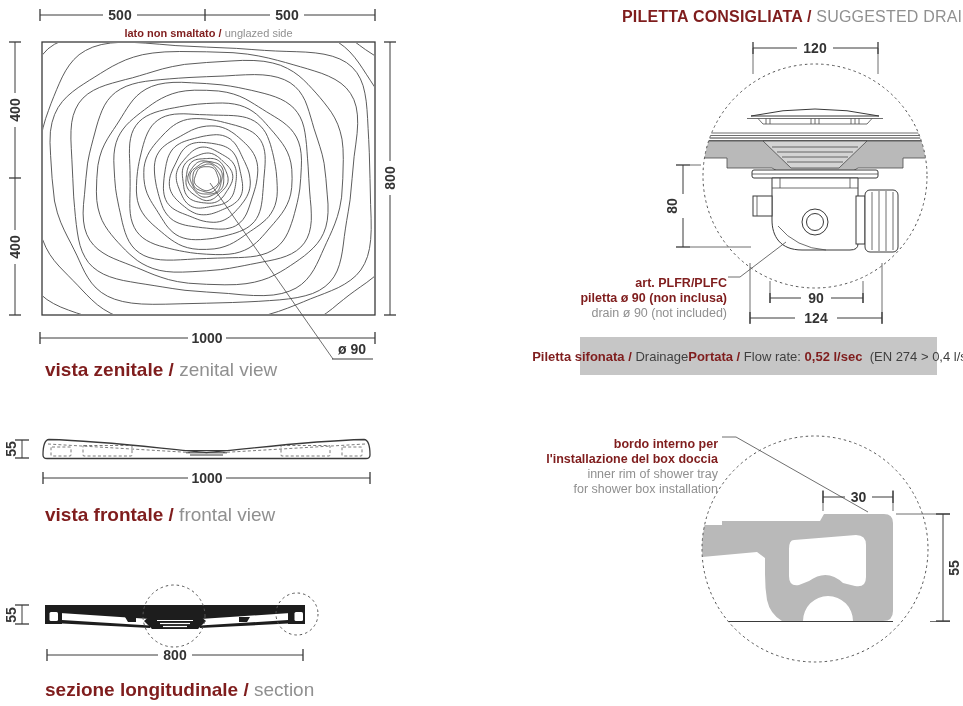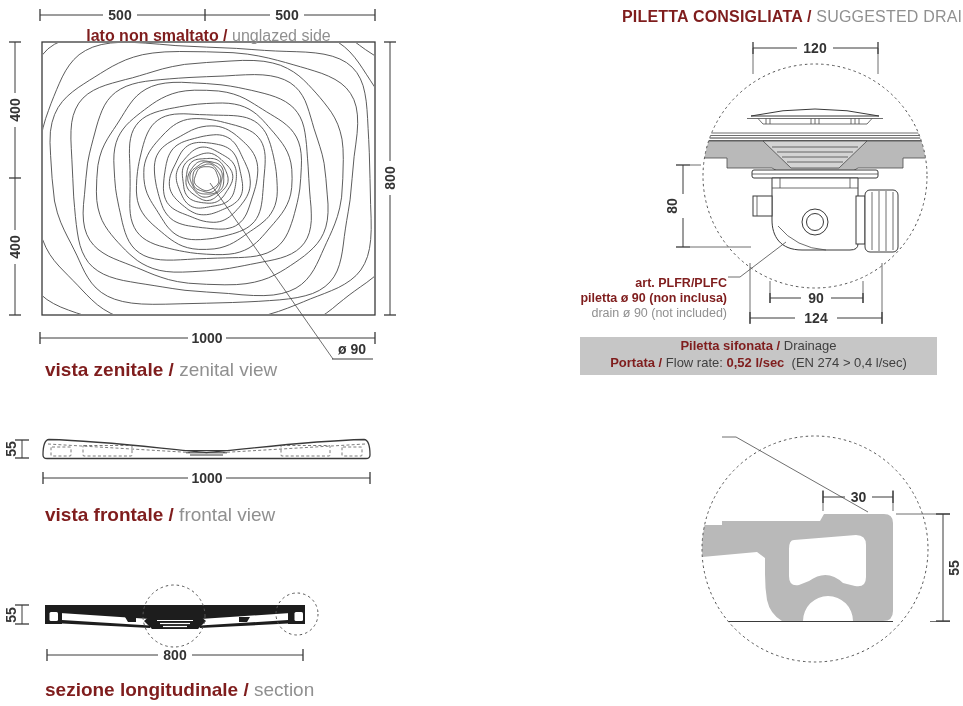--- a/index.html
+++ b/index.html
@@ -14,24 +14,24 @@
   .blk{fill:#1d1d1d;stroke:none;}
   .gry{fill:#b9b9b9;stroke:#4a4a4a;stroke-width:.8;}
   .wht{fill:#fff;stroke:#3a3a3a;stroke-width:1;}
   #contours path{fill:none;stroke:#4a4a4a;stroke-width:.9;}
   text.dimtxt{font:bold 14px "Liberation Sans",sans-serif;fill:#333;}
   .overlay{position:absolute;}
   .b{font-weight:bold;color:#7f1d1d;}
   .g{color:#909090;font-weight:normal;}
   .title{font-size:16px;letter-spacing:.2px;white-space:nowrap;}
   .caption{font-size:19px;white-space:nowrap;}
-  .note{font-size:16px;white-space:nowrap;text-align:center;width:333px;}
+  .note{font-size:11px;white-space:nowrap;text-align:center;width:333px;}
   .lblblock{font-size:12.5px;line-height:15px;text-align:right;white-space:nowrap;margin-top:8px;}
-  .graybox{background:#c6c6c6;width:357px;height:38px;display:flex;flex-direction:column;
-           align-items:center;font-size:13px;color:#3f3f3f;
+  .graybox{background:#c6c6c6;width:357px;height:38px;display:flex;
+           justify-content:center;align-items:center;font-size:13px;color:#3f3f3f;
            line-height:17px;white-space:nowrap;}
 </style>
 </head>
 <body>
 
 <div class="canvas">
 
 <svg width="963" height="706" viewBox="0 0 963 706">
   <defs>
     <clipPath id="clipRect">
@@ -336,14 +336,20 @@
     <span>Drainage</span>
   </div>
   <div>
     <span class="b">Portata /</span>
     <span>Flow rate:</span>
     <span class="b">0,52 l/sec</span>&nbsp;
     <span>(EN 274 &gt; 0,4 l/sec)</span>
   </div>
 </div>
 
+<div class="overlay lblblock" style="right:245px;top:429px">
+  <div class="b">bordo interno per</div>
+  <div class="b">l'installazione del box doccia</div>
+  <div class="g">inner rim of shower tray</div>
+  <div class="g">for shower box installation</div>
+</div>
 
 </div>
 
 </body></html>

